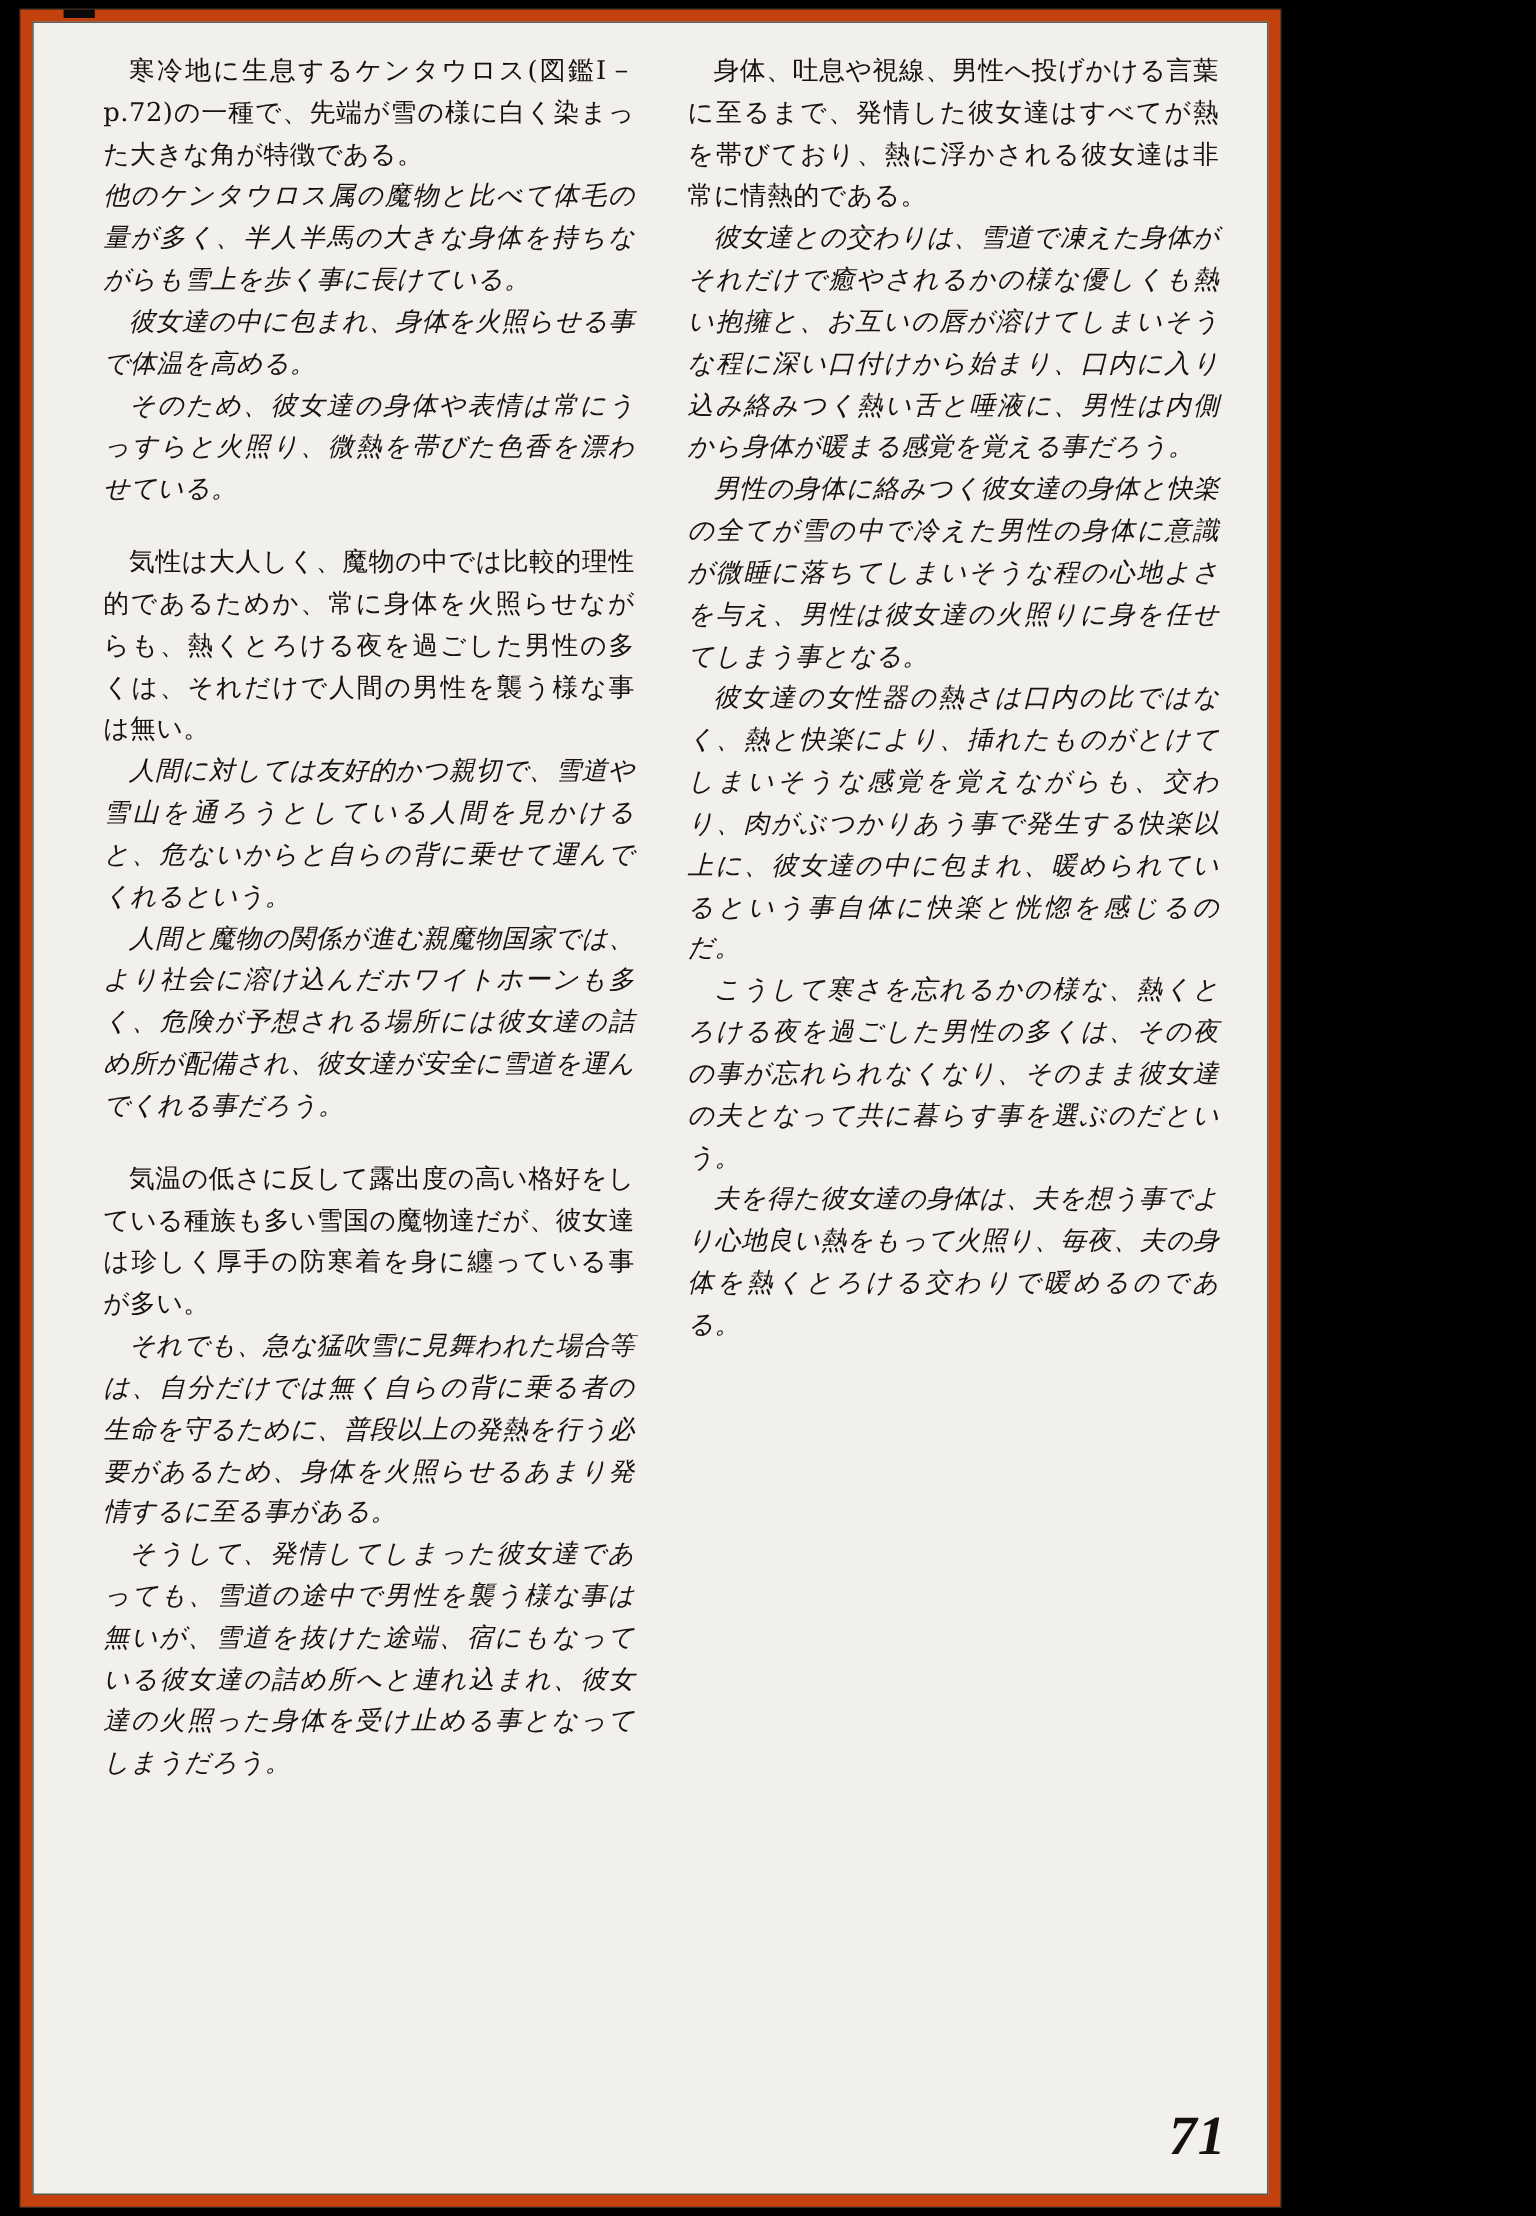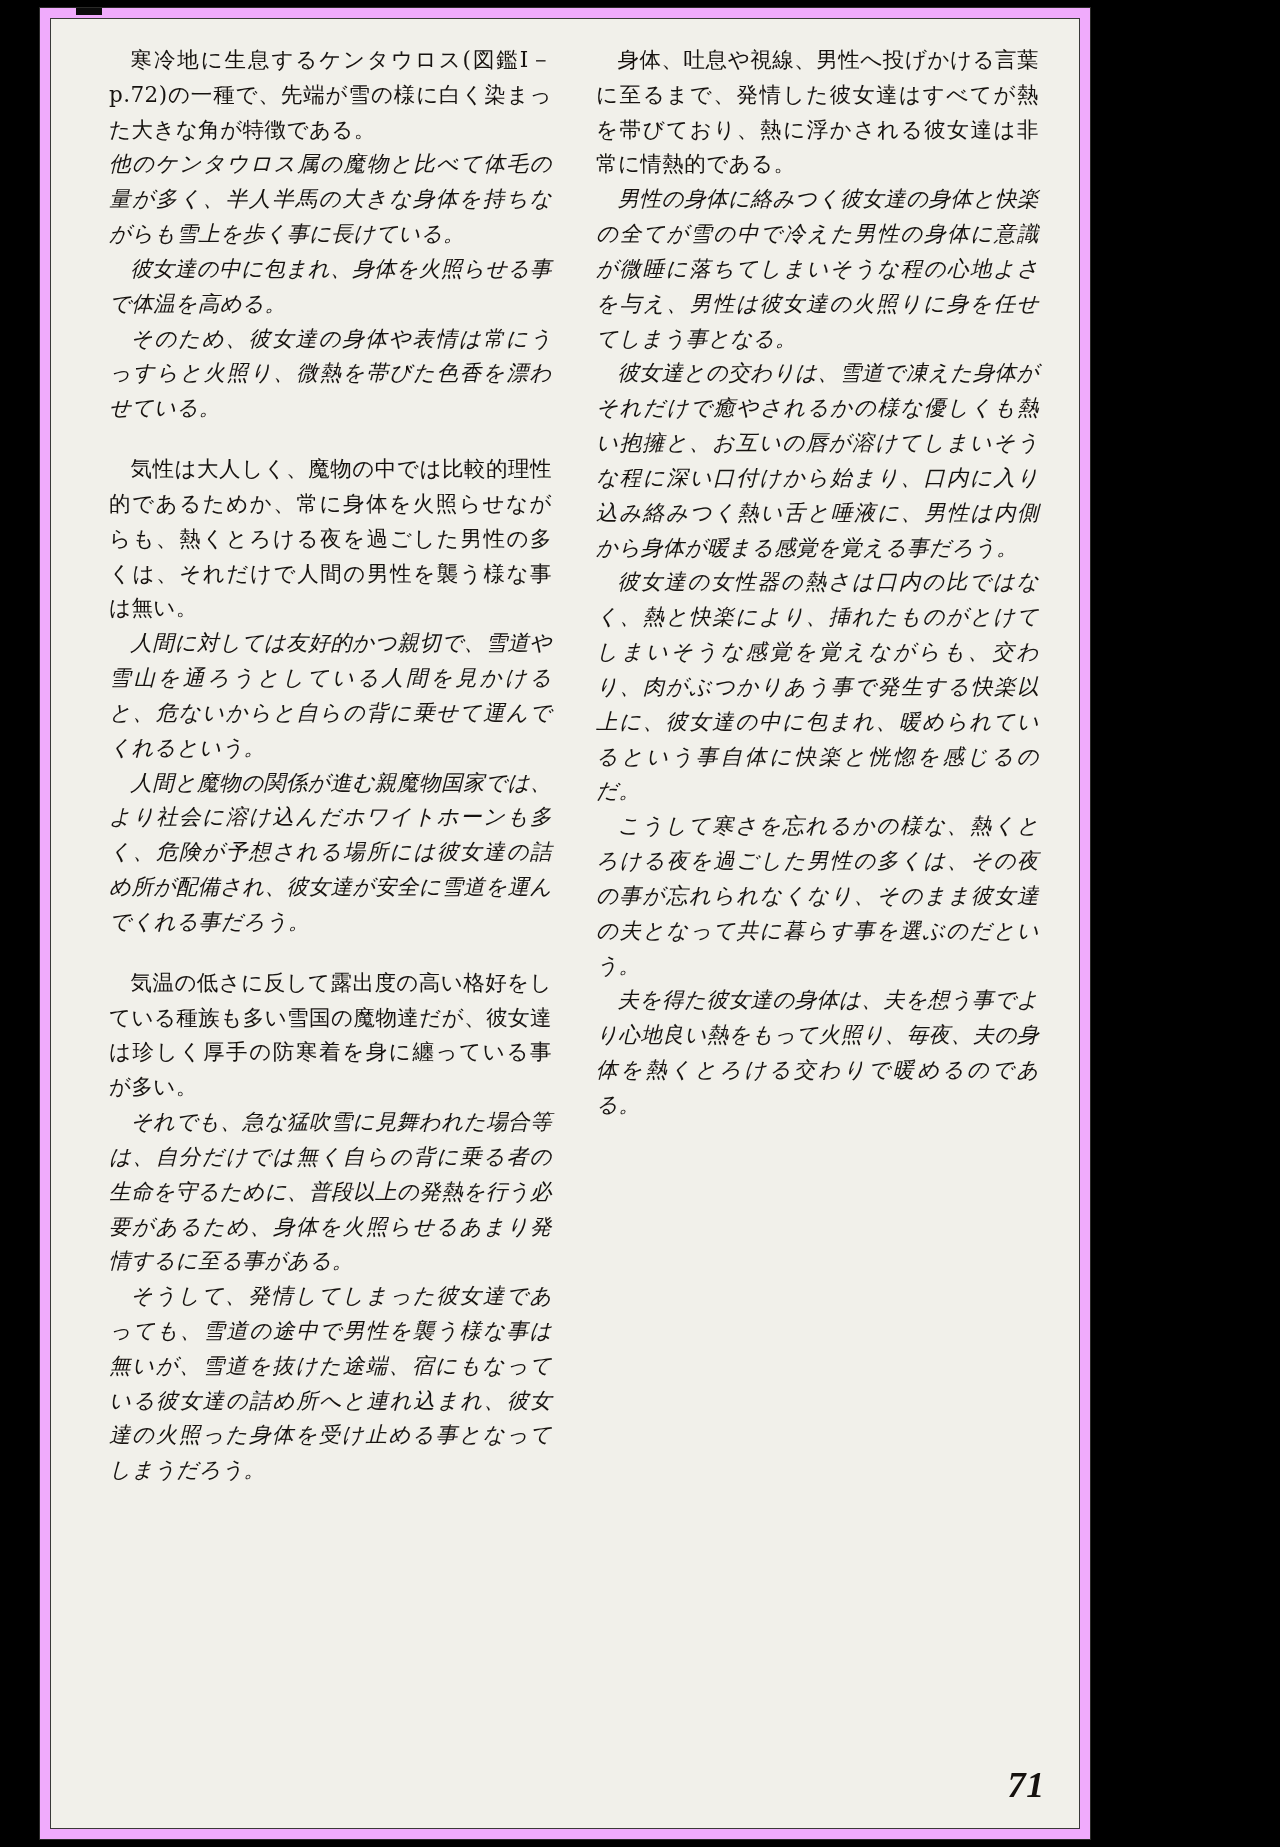--- a/index.html
+++ b/index.html
@@ -8,25 +8,25 @@
     background: #000000;
   }
   body {
     width: 1280px;
     height: 1847px;
     overflow: hidden;
     font-family: "Liberation Serif", "DejaVu Serif", serif;
   }
   .page {
     position: absolute;
-    left: 40px;
+    left: 17px;
     top: 8px;
     width: 1050px;
     height: 1831px;
-    background: #f0abfc;
+    background: #c2410c;
     box-shadow: 0 0 0 1px #2a2a28;
   }
   .page-inner {
     position: absolute;
     left: 10px;
     top: 10px;
     right: 10px;
     bottom: 10px;
     border: 1px solid #3a3a38;
     background: #f1f0ea;
@@ -62,21 +62,21 @@
     margin-top: 0;
     font-style: italic;
   }
   .gap {
     height: 26px;
   }
   .page-number {
     position: absolute;
     right: 34px;
     bottom: 22px;
-    font-size: 36px;
+    font-size: 46px;
     font-style: italic;
     font-weight: bold;
     color: #15110e;
     font-family: "Liberation Serif", "DejaVu Serif", serif;
     letter-spacing: 0.02em;
   }
   .top-nub {
     position: absolute;
     left: 36px;
     top: 0;
@@ -107,22 +107,22 @@
 
         <div class="gap"></div>
 
         <p>気温の低さに反して露出度の高い格好をしている種族も多い雪国の魔物達だが、彼女達は珍しく厚手の防寒着を身に纏っている事が多い。</p>
         <p>それでも、急な猛吹雪に見舞われた場合等は、自分だけでは無く自らの背に乗る者の生命を守るために、普段以上の発熱を行う必要があるため、身体を火照らせるあまり発情するに至る事がある。</p>
         <p>そうして、発情してしまった彼女達であっても、雪道の途中で男性を襲う様な事は無いが、雪道を抜けた途端、宿にもなっている彼女達の詰め所へと連れ込まれ、彼女達の火照った身体を受け止める事となってしまうだろう。</p>
       </div>
 
       <div class="col">
         <p>身体、吐息や視線、男性へ投げかける言葉に至るまで、発情した彼女達はすべてが熱を帯びており、熱に浮かされる彼女達は非常に情熱的である。</p>
+        <p>彼女達との交わりは、雪道で凍えた身体がそれだけで癒やされるかの様な優しくも熱い抱擁と、お互いの唇が溶けてしまいそうな程に深い口付けから始まり、口内に入り込み絡みつく熱い舌と唾液に、男性は内側から身体が暖まる感覚を覚える事だろう。</p>
         <p>男性の身体に絡みつく彼女達の身体と快楽の全てが雪の中で冷えた男性の身体に意識が微睡に落ちてしまいそうな程の心地よさを与え、男性は彼女達の火照りに身を任せてしまう事となる。</p>
-        <p>彼女達との交わりは、雪道で凍えた身体がそれだけで癒やされるかの様な優しくも熱い抱擁と、お互いの唇が溶けてしまいそうな程に深い口付けから始まり、口内に入り込み絡みつく熱い舌と唾液に、男性は内側から身体が暖まる感覚を覚える事だろう。</p>
         <p>彼女達の女性器の熱さは口内の比ではなく、熱と快楽により、挿れたものがとけてしまいそうな感覚を覚えながらも、交わり、肉がぶつかりあう事で発生する快楽以上に、彼女達の中に包まれ、暖められているという事自体に快楽と恍惚を感じるのだ。</p>
         <p>こうして寒さを忘れるかの様な、熱くとろける夜を過ごした男性の多くは、その夜の事が忘れられなくなり、そのまま彼女達の夫となって共に暮らす事を選ぶのだという。</p>
         <p>夫を得た彼女達の身体は、夫を想う事でより心地良い熱をもって火照り、毎夜、夫の身体を熱くとろける交わりで暖めるのである。</p>
       </div>
 
     </div>
     <div class="page-number">71</div>
   </div>
 </div>
 

